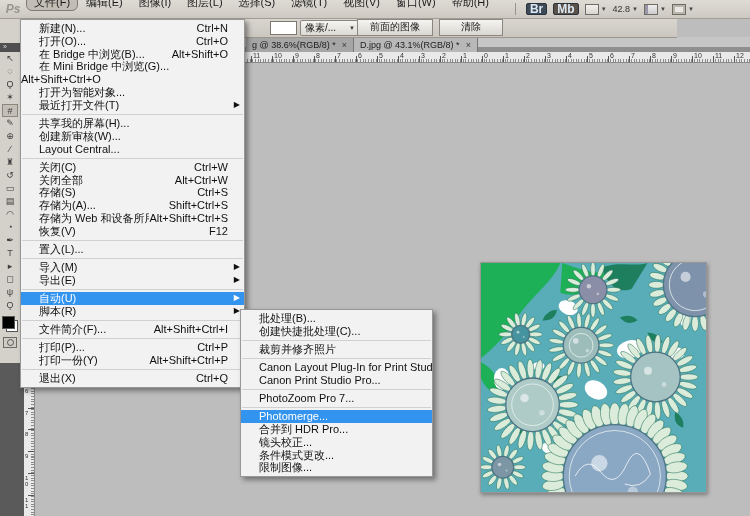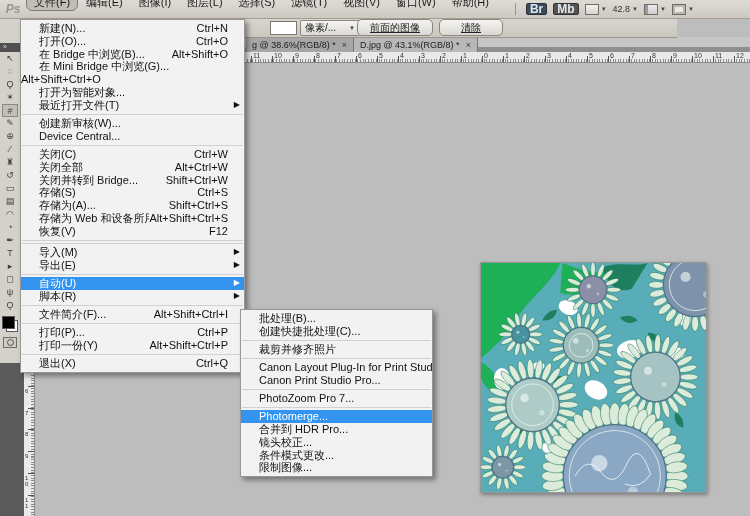--- a/index.html
+++ b/index.html
@@ -28,23 +28,23 @@
   
   #optbar{position:absolute;left:7px;top:18px;width:650px;height:19px;
           background:linear-gradient(#d9d6d0,#cbc7c0);border-bottom:1px solid #9a968e;z-index:3;
           display:flex;align-items:center;font-size:11px;margin-left:20px;}
   #opt-tool{width:15px;height:14px;margin-left:3px;border:1px solid #8b877f;background:#ccc8c1;
             font-size:10px;line-height:13px;text-align:center;color:#3a3a3a;}
   #opt-w{position:absolute;left:243px;width:25px;height:12px;border:1px solid #7c7870;background:#fff;}
   #opt-unit{position:absolute;left:273px;width:50px;height:14px;border:1px solid #8b877f;border-radius:2px;
             background:linear-gradient(#f5f4f2,#dcdad4);display:flex;align-items:center;justify-content:space-between;
             padding:0 4px;font-size:10px;color:#222;}
-  .optbtn{position:absolute;height:15px;border:1px solid #8b877f;border-radius:5px;
+  .optbtn{position:absolute;height:15px;border:1px solid #8b877f;border-radius:0;
           background:linear-gradient(#f5f4f2,#d9d7d1);font-size:10px;color:#222;
-          display:flex;align-items:flex-end;justify-content:center;text-decoration:underline;}
+          display:flex;align-items:flex-start;justify-content:center;}
   
   #tabstrip{position:absolute;left:20px;top:37px;width:730px;height:15px;background:#c6c6c6;
             border-bottom:5px solid #8f8f8f;box-sizing:border-box;z-index:2;}
   #tabs{position:absolute;left:226px;top:0;display:flex;height:25px;border-radius:7px;}
   .dtab{display:flex;align-items:center;background:#a6a6a6;border-right:1px solid #777;
         padding:0 6px;font-size:9px;color:#1c1c1c;white-space:nowrap;height:15px;}
   .dtab.active{background:#b8b8b8;}
   .dtab .x{margin-left:6px;color:#3c3c3c;font-size:9px;}
   
   #hruler{position:absolute;left:34px;top:52px;width:716px;height:10px;background:#e9e9e9;
@@ -556,55 +556,57 @@
     </div>
     <div class="menu-item">
       <span class="lab">打开为智能对象...</span>
     </div>
     <div class="menu-item">
       <span class="lab">最近打开文件(T)</span>
       <span class="arr">▶</span>
     </div>
     <div class="menu-sep"></div>
     <div class="menu-item">
+      <span class="lab">共享我的屏幕(H)...</span>
+    </div>
+    <div class="menu-item">
       <span class="lab">创建新审核(W)...</span>
     </div>
     <div class="menu-item">
-      <span class="lab">Device Central...</span>
+      <span class="lab">Layout Central...</span>
     </div>
     <div class="menu-sep"></div>
     <div class="menu-item">
       <span class="lab">关闭(C)</span>
       <span class="sc">Ctrl+W</span>
     </div>
     <div class="menu-item">
       <span class="lab">关闭全部</span>
       <span class="sc">Alt+Ctrl+W</span>
     </div>
     <div class="menu-item">
-      <span class="lab">关闭并转到 Bridge...</span>
-      <span class="sc">Shift+Ctrl+W</span>
-    </div>
-    <div class="menu-item">
       <span class="lab">存储(S)</span>
       <span class="sc">Ctrl+S</span>
     </div>
     <div class="menu-item">
       <span class="lab">存储为(A)...</span>
       <span class="sc">Shift+Ctrl+S</span>
     </div>
     <div class="menu-item">
       <span class="lab">存储为 Web 和设备所用格式(D)...</span>
       <span class="sc">Alt+Shift+Ctrl+S</span>
     </div>
     <div class="menu-item">
       <span class="lab">恢复(V)</span>
       <span class="sc">F12</span>
     </div>
     <div class="menu-sep"></div>
+    <div class="menu-item">
+      <span class="lab">置入(L)...</span>
+    </div>
     <div class="menu-sep"></div>
     <div class="menu-item">
       <span class="lab">导入(M)</span>
       <span class="arr">▶</span>
     </div>
     <div class="menu-item">
       <span class="lab">导出(E)</span>
       <span class="arr">▶</span>
     </div>
     <div class="menu-sep"></div>

